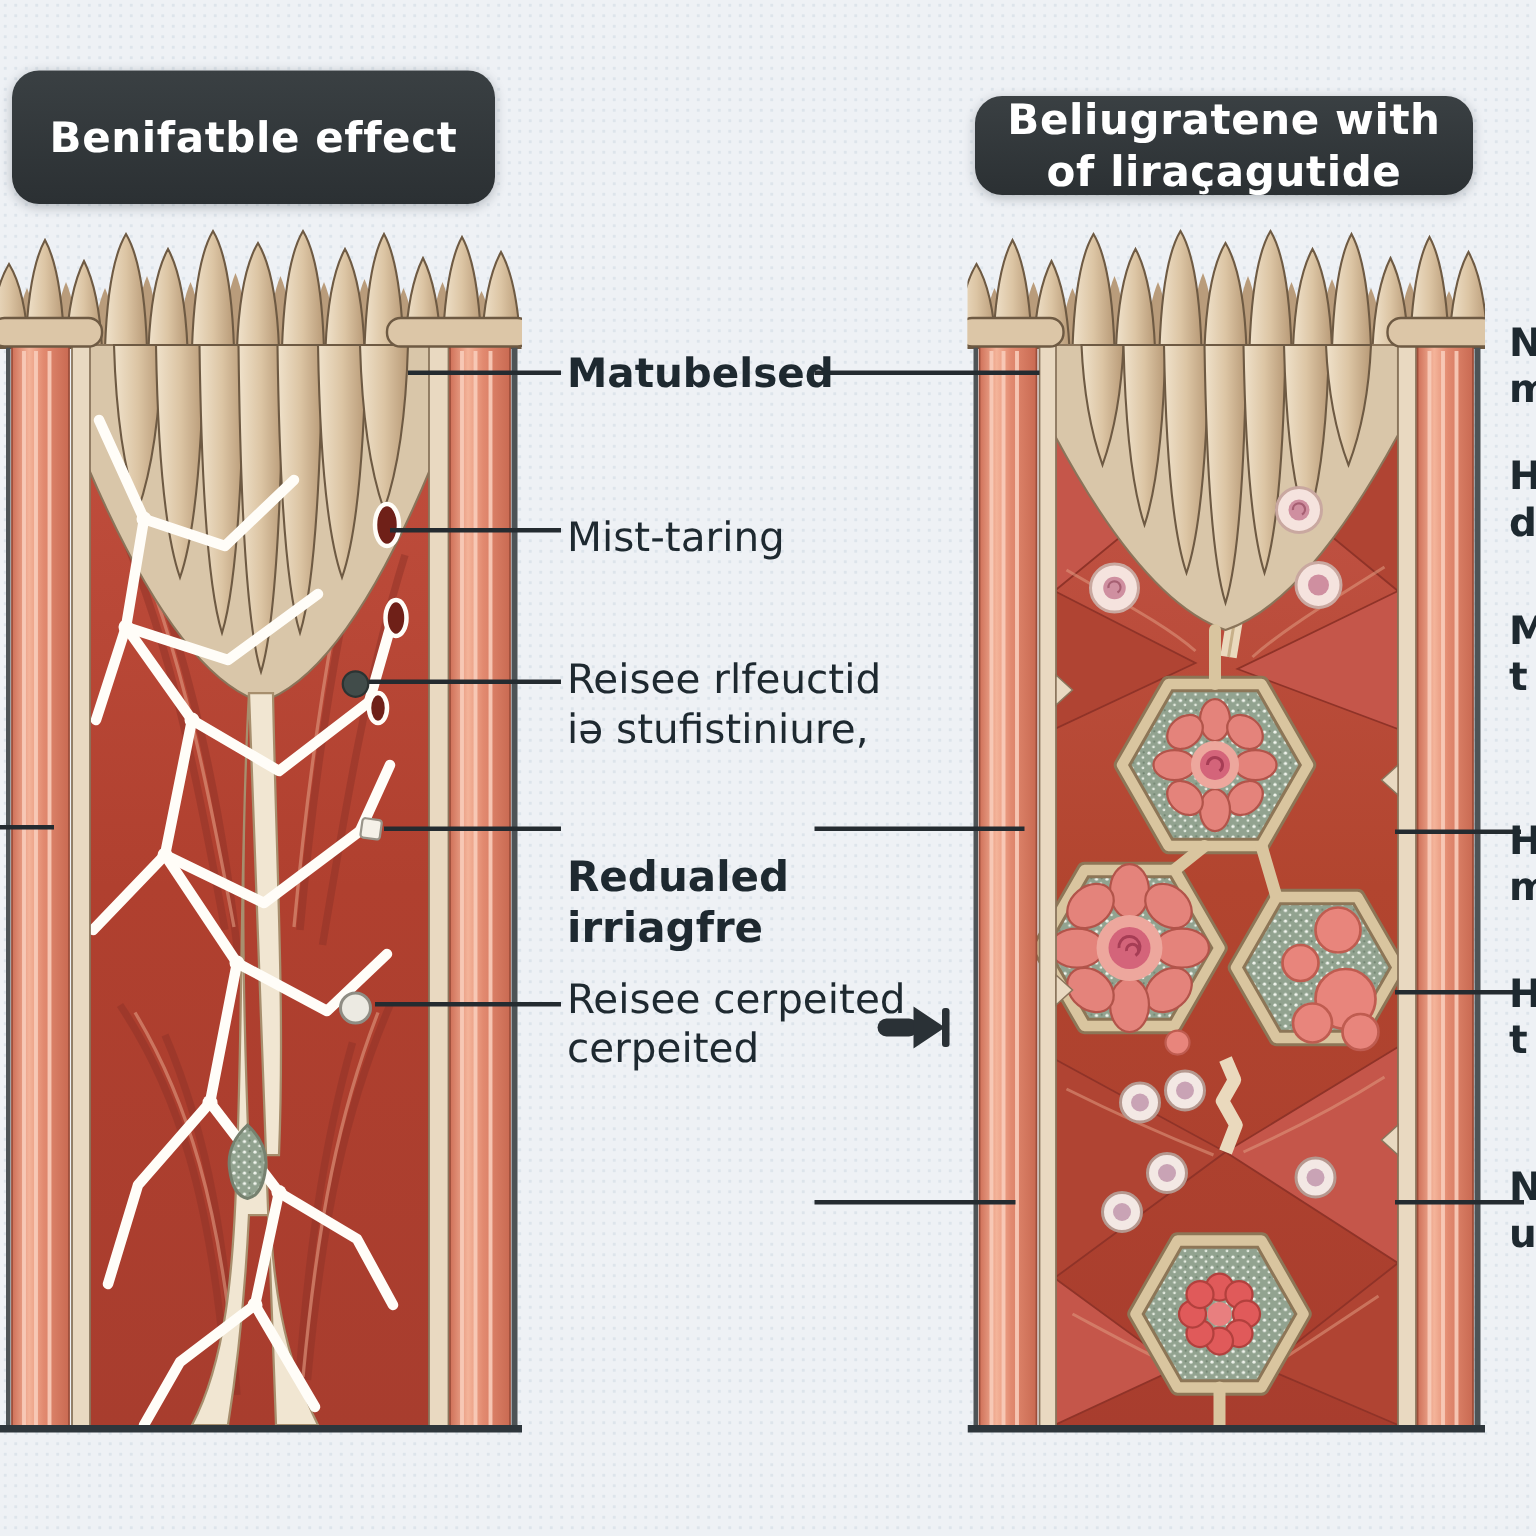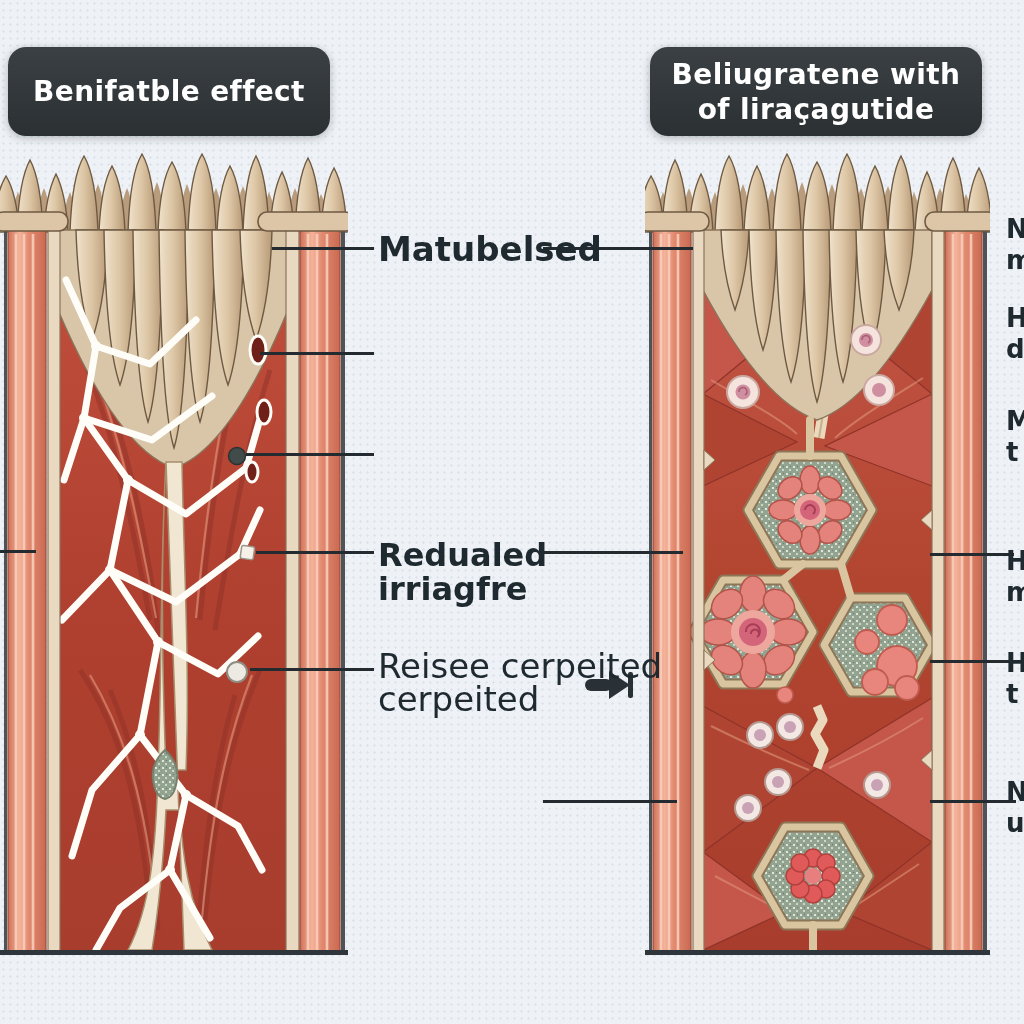--- a/index.html
+++ b/index.html
@@ -12,21 +12,21 @@
   }
   .titlebox{
     position:absolute;z-index:6;
     background:linear-gradient(180deg,#3a4043,#2b3033);
     border-radius:18px;color:#fff;
     display:flex;flex-direction:column;justify-content:center;align-items:center;
     text-align:center;font-weight:700;font-size:28px;line-height:35px;letter-spacing:.4px;
     box-shadow:0 2px 8px rgba(25,35,45,.28);
   }
   .titlebox .ln{display:block;}
-  .mid-label{position:absolute;left:378px;z-index:7;color:#1e2930;font-size:34px;line-height:33px;font-weight:500;}
+  .mid-label{position:absolute;left:378px;z-index:7;color:#1e2930;font-size:27px;line-height:33px;font-weight:500;}
   .mid-label .ln{display:block;white-space:nowrap;}
   .bold{font-weight:700;}
   .edge-label{position:absolute;left:1006px;z-index:7;color:#1e2930;font-size:26px;line-height:31px;font-weight:600;}
   .edge-label .ln{display:block;white-space:nowrap;}
   .leader{position:absolute;height:3px;background:#242b30;z-index:5;}
   svg.panel{position:absolute;z-index:1;}
   .arrow-wrap{position:absolute;z-index:6;}
 </style>
 </head>
 <body>
@@ -416,42 +416,49 @@
       <rect x="-6" y="62" width="70" height="19" rx="9" fill="#dcc6a7" stroke="#6e5a43" stroke-width="1.6"></rect>
       <rect x="280" y="62" width="72" height="19" rx="9" fill="#dcc6a7" stroke="#6e5a43" stroke-width="1.6"></rect>
     </g>
 
     <rect x="0" y="800" width="345" height="5" fill="#2e363c"></rect>
   </svg>
 
   <div class="titlebox" style="left:8px;top:47px;width:322px;height:89px">
     <span class="ln">Benifatble effect</span>
   </div>
-  <div class="titlebox" style="left:650px;top:47px;width:332px;height:89px">
+  <div class="titlebox" style="left:650px;top:64px;width:332px;height:66px">
     <span class="ln">Beliugratene with</span>
     <span class="ln">of liraçagutide</span>
   </div>
 
   <div class="leader" style="left:272px;top:247px;width:102px"></div>
   <div class="leader" style="left:543px;top:247px;width:150px"></div>
   <div class="leader" style="left:260px;top:352px;width:114px"></div>
   <div class="leader" style="left:246px;top:453px;width:128px"></div>
   <div class="leader" style="left:256px;top:551px;width:118px"></div>
   <div class="leader" style="left:543px;top:551px;width:140px"></div>
   <div class="leader" style="left:930px;top:553px;width:84px"></div>
   <div class="leader" style="left:250px;top:668px;width:124px"></div>
   <div class="leader" style="left:930px;top:660px;width:86px"></div>
   <div class="leader" style="left:543px;top:800px;width:134px"></div>
   <div class="leader" style="left:930px;top:800px;width:86px"></div>
   <div class="leader" style="left:0px;top:550px;width:36px"></div>
 
   <div class="mid-label" style="top:233px;font-weight:600">
     <span class="ln">Matubelsed</span>
   </div>
-  <div class="mid-label bold" style="top:538px;font-size:32px;line-height:34px">
+  <div class="mid-label" style="top:342px">
+    <span class="ln">Mist-taring</span>
+  </div>
+  <div class="mid-label" style="top:437px">
+    <span class="ln">Reisee rlfeuctid</span>
+    <span class="ln">iə stufistiniure,</span>
+  </div>
+  <div class="mid-label bold" style="top:568px;font-size:28px;line-height:34px">
     <span class="ln">Redualed</span>
     <span class="ln">irriagfre</span>
   </div>
   <div class="mid-label" style="top:650px">
     <span class="ln">Reisee cerpeited</span>
     <span class="ln">cerpeited</span>
   </div>
 
   <div class="edge-label" style="top:214px">
     <span class="ln">N</span>

